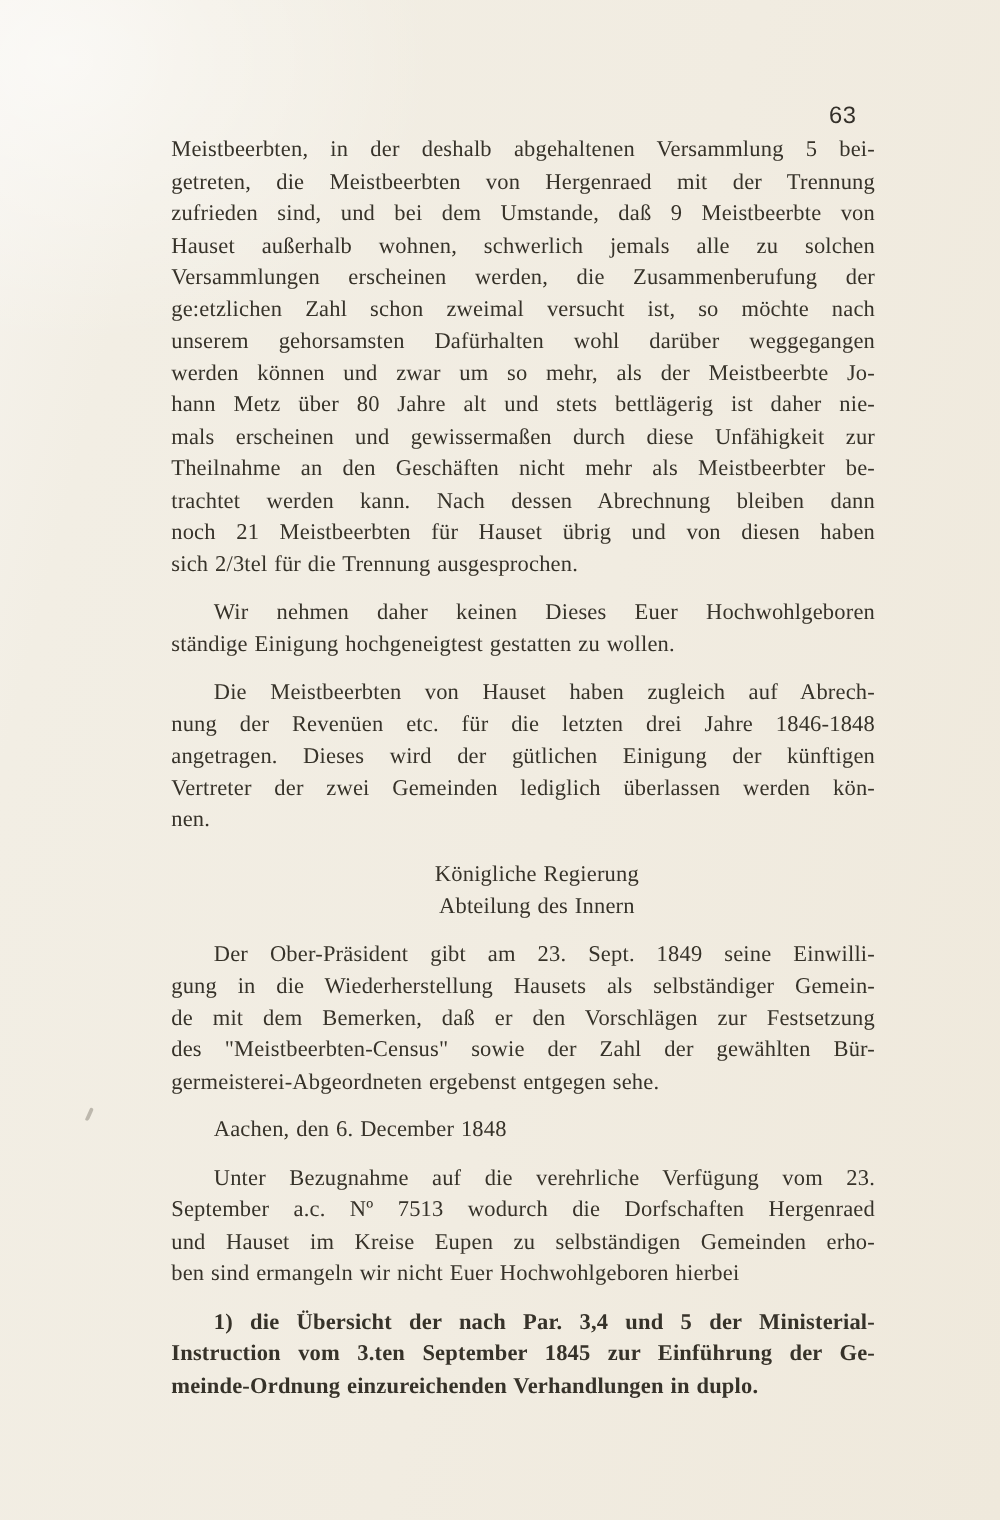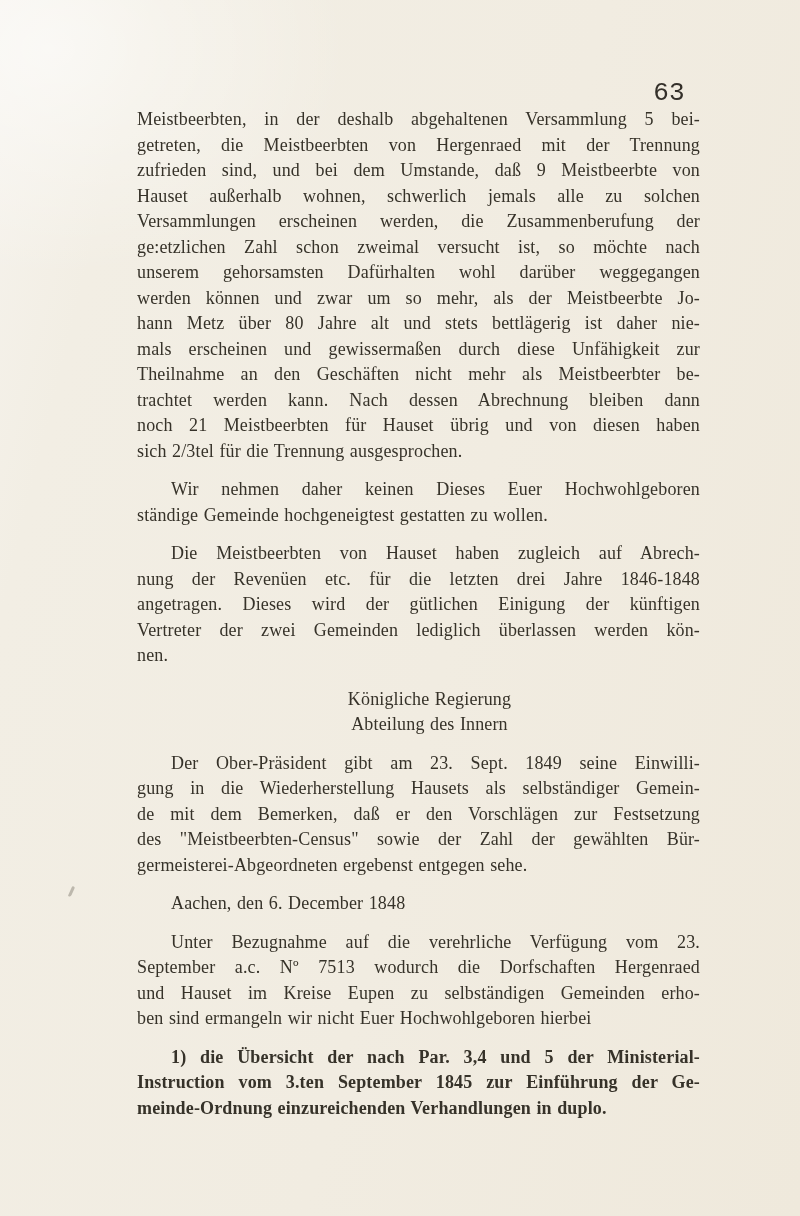--- a/index.html
+++ b/index.html
@@ -20,22 +20,22 @@
       linear-gradient(104deg, #f6f3ed 0%, #f2eee4 14%, #f1ece1 55%, #efe9dc 100%);
   }
   .folio {
     position: absolute;
     top: 80px;
     left: 137px;
     width: 563px;
     box-sizing: border-box;
     padding-right: 15px;
     text-align: right;
-    font-family: Liberation Mono, monospace;
-    font-size: 26px;
+    font-family: Liberation Sans, sans-serif;
+    font-size: 19px;
     line-height: 26px;
     color: #34302a;
     letter-spacing: 0.3px;
   }
   .content {
     position: absolute;
     top: 107px;
     left: 137px;
     width: 563px;
     font-family: "Liberation Serif", serif;
@@ -88,21 +88,21 @@
         <div class="line">werden können und zwar um so mehr, als der Meistbeerbte Jo-</div>
         <div class="line">hann Metz über 80 Jahre alt und stets bettlägerig ist daher nie-</div>
         <div class="line">mals erscheinen und gewissermaßen durch diese Unfähigkeit zur</div>
         <div class="line">Theilnahme an den Geschäften nicht mehr als Meistbeerbter be-</div>
         <div class="line">trachtet werden kann. Nach dessen Abrechnung bleiben dann</div>
         <div class="line">noch 21 Meistbeerbten für Hauset übrig und von diesen haben</div>
         <div class="line last">sich 2/3tel für die Trennung ausgesprochen.</div>
       </div>
       <div class="block para">
         <div class="line indent">Wir nehmen daher keinen Dieses Euer Hochwohlgeboren</div>
-        <div class="line last">ständige Gemeinde hochgeneigtest gestatten zu wollen.</div>
+        <div class="line last">ständige Einigung hochgeneigtest gestatten zu wollen.</div>
       </div>
       <div class="block para">
         <div class="line indent">Die Meistbeerbten von Hauset haben zugleich auf Abrech-</div>
         <div class="line">nung der Revenüen etc. für die letzten drei Jahre 1846-1848</div>
         <div class="line">angetragen. Dieses wird der gütlichen Einigung der künftigen</div>
         <div class="line">Vertreter der zwei Gemeinden lediglich überlassen werden kön-</div>
         <div class="line last">nen.</div>
       </div>
       <div class="block heading">
         <div class="line">Königliche Regierung</div>

